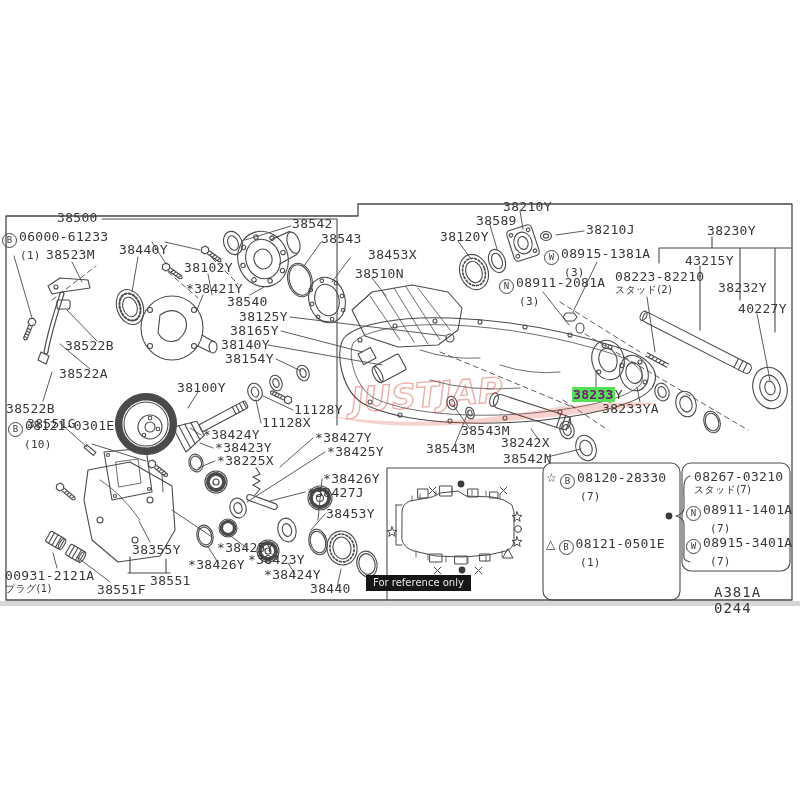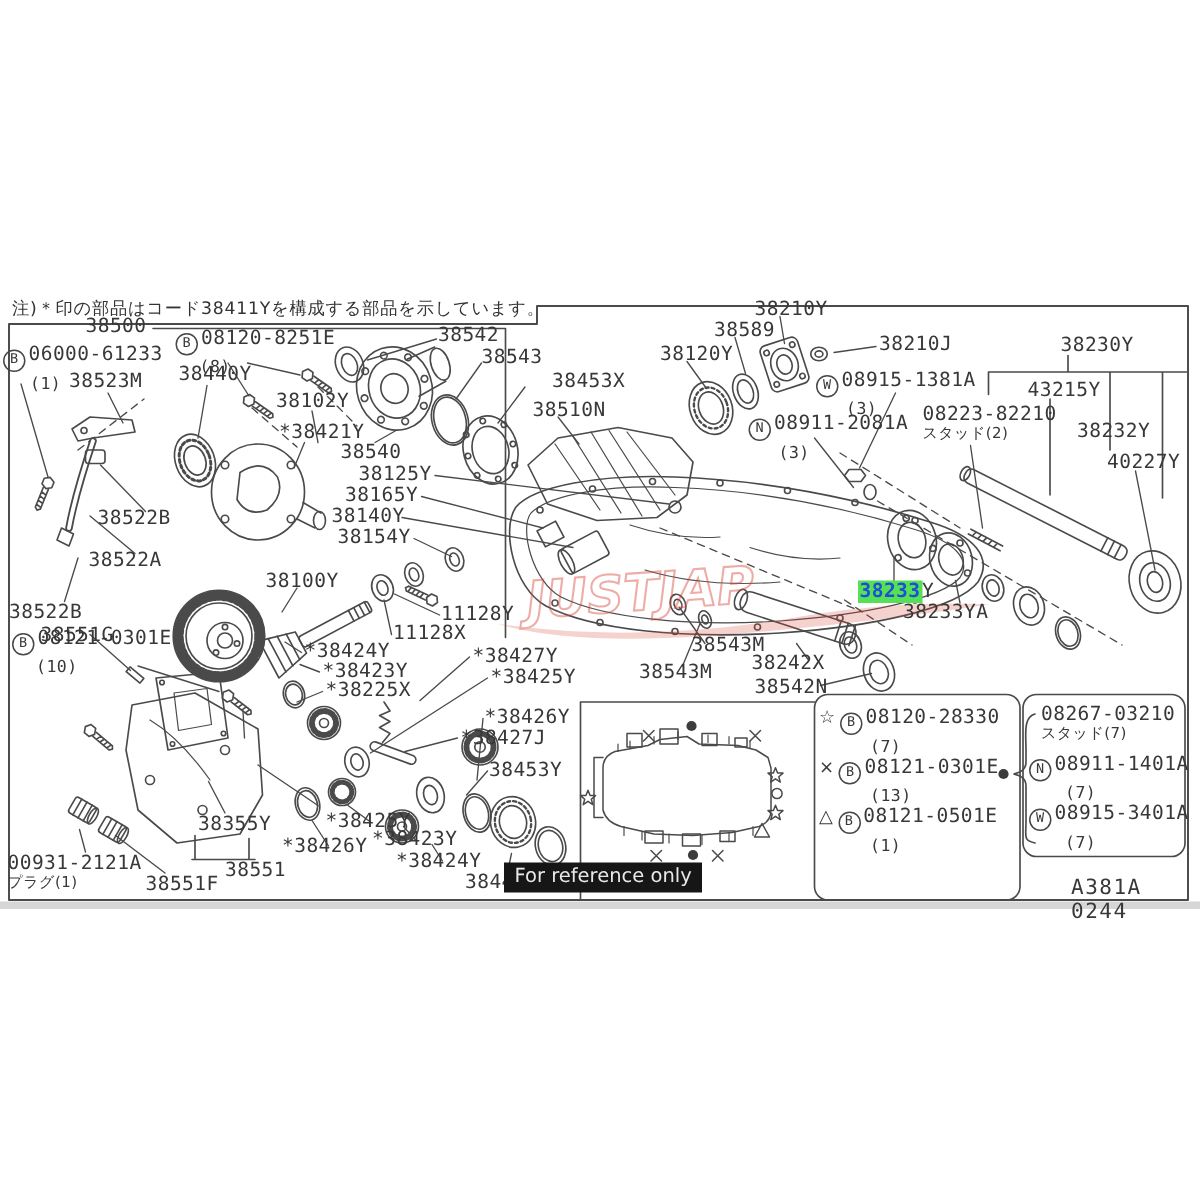--- a/index.html
+++ b/index.html
@@ -5,25 +5,25 @@
   html,body{margin:0;padding:0;background:#fff;}
   #stage{position:relative;width:800px;height:800px;background:#fff;overflow:hidden;
          font-family:"DejaVu Sans Mono","Liberation Mono",monospace;}
   #art{position:absolute;left:0;top:0;}
   .lbl{position:absolute;font-size:13px;line-height:12px;color:#383838;white-space:nowrap;letter-spacing:0.3px;}
   .lbl .q2{display:block;font-size:11px;margin-top:2px;}
   .lbl .note2{display:block;font-size:10px;margin-top:1px;font-family:"DejaVu Sans",sans-serif;}
   .circ{display:inline-block;width:13px;height:13px;line-height:13px;border:1.2px solid #474747;
         border-radius:50%;text-align:center;font-size:9px;vertical-align:-2px;margin-right:2px;color:#383838;}
   .sym{display:inline-block;font-size:12px;margin-right:3px;font-family:"DejaVu Sans",sans-serif;}
-  .hl{background:#55e055;color:#1d4ed8;font-weight:bold;padding:0 1px;}
+  .hl{background:#55e055;color:#701a75;font-weight:bold;padding:0 1px;}
   .note{position:absolute;left:8px;top:198px;font-size:11.5px;color:#333;
         font-family:"DejaVu Sans",sans-serif;letter-spacing:0.5px;}
-  .ref-tag{position:absolute;left:336px;top:575px;background:#161616;color:#e8e8e8;
-           font-family:"DejaVu Sans",sans-serif;font-size:13px;padding:2px 7px 3px;}
+  .ref-tag{position:absolute;left:366px;top:575px;background:#161616;color:#e8e8e8;
+           font-family:"DejaVu Sans",sans-serif;font-size:10px;padding:2px 7px 3px;}
   .code-id{position:absolute;left:714px;top:584px;font-size:14px;color:#383838;letter-spacing:1px;}
 </style>
 </head>
 <body>
 
 <div id="stage">
 
 <svg id="art" width="800" height="800" viewBox="0 0 800 800">
   <g stroke="#4a4a4a" stroke-width="1.1" fill="none" stroke-linecap="round" stroke-linejoin="round">
 
@@ -409,21 +409,20 @@
       <path d="M690,476 C682,478 684,490 684,500 L684,508 C684,514 679,515 676,516 C679,517 684,518 684,524 L684,548 C684,558 682,560 690,562"></path>
     </g>
   </g>
 
   <g opacity="0.45">
     <text x="352" y="412" font-size="34" font-style="italic" font-weight="bold" font-family="DejaVu Sans, sans-serif" fill="#ffffff" fill-opacity="0.15" stroke="#d84a3c" stroke-width="1.4" transform="rotate(-4 352 412)">JUSTJAP</text>
     <path d="M332,416 Q430,430 540,410 Q600,400 660,403 Q560,418 470,424 Q380,430 332,416 Z" fill="#d84a3c" opacity="0.55" stroke="none"></path>
   </g>
 </svg>
 
-<div class="note">注)＊印の部品はコード38411Yを構成する部品を示しています。</div>
 
 <div class="lbl" style="left:57px;top:212px">38500</div>
 <div class="lbl" style="left:46px;top:249px">38523M</div>
 <div class="lbl" style="left:119px;top:244px">38440Y</div>
 <div class="lbl" style="left:184px;top:262px">38102Y</div>
 <div class="lbl" style="left:186px;top:283px">*38421Y</div>
 <div class="lbl" style="left:292px;top:218px">38542</div>
 <div class="lbl" style="left:321px;top:233px">38543</div>
 <div class="lbl" style="left:368px;top:249px">38453X</div>
 <div class="lbl" style="left:355px;top:268px">38510N</div>
@@ -470,24 +469,20 @@
 <div class="lbl" style="left:310px;top:583px">38440</div>
 
 <div class="lbl" style="left:572px;top:389px">
   <span class="hl">38233</span><span>Y</span>
 </div>
 
 <div class="lbl" style="left:2px;top:231px">
   <span class="circ">B</span><span>06000-61233</span>
   <span class="q2" style="margin-left:18px">(1)</span>
 </div>
-<div class="lbl" style="left:117px;top:220px">
-  <span class="circ">B</span><span>08120-8251E</span>
-  <span class="q2" style="margin-left:16px">(8)</span>
-</div>
 <div class="lbl" style="left:544px;top:248px">
   <span class="circ">W</span><span>08915-1381A</span>
   <span class="q2" style="margin-left:20px">(3)</span>
 </div>
 <div class="lbl" style="left:499px;top:277px">
   <span class="circ">N</span><span>08911-2081A</span>
   <span class="q2" style="margin-left:20px">(3)</span>
 </div>
 <div class="lbl" style="left:615px;top:271px">
   <span>08223-82210</span>
@@ -499,24 +494,20 @@
 </div>
 <div class="lbl" style="left:5px;top:570px">
   <span>00931-2121A</span>
   <span class="note2">プラグ(1)</span>
 </div>
 
 <div class="lbl" style="left:546px;top:472px">
   <span class="sym">☆</span><span class="circ">B</span><span>08120-28330</span>
   <span class="q2" style="margin-left:34px">(7)</span>
 </div>
-<div class="lbl" style="left:546px;top:505px">
-  <span class="sym">×</span><span class="circ">B</span><span>08121-0301E</span>
-  <span class="q2" style="margin-left:34px">(13)</span>
-</div>
 <div class="lbl" style="left:546px;top:538px">
   <span class="sym">△</span><span class="circ">B</span><span>08121-0501E</span>
   <span class="q2" style="margin-left:34px">(1)</span>
 </div>
 
 <div class="lbl" style="left:694px;top:471px">
   <span>08267-03210</span>
   <span class="note2">スタッド(7)</span>
 </div>
 <div class="lbl" style="left:686px;top:504px">

